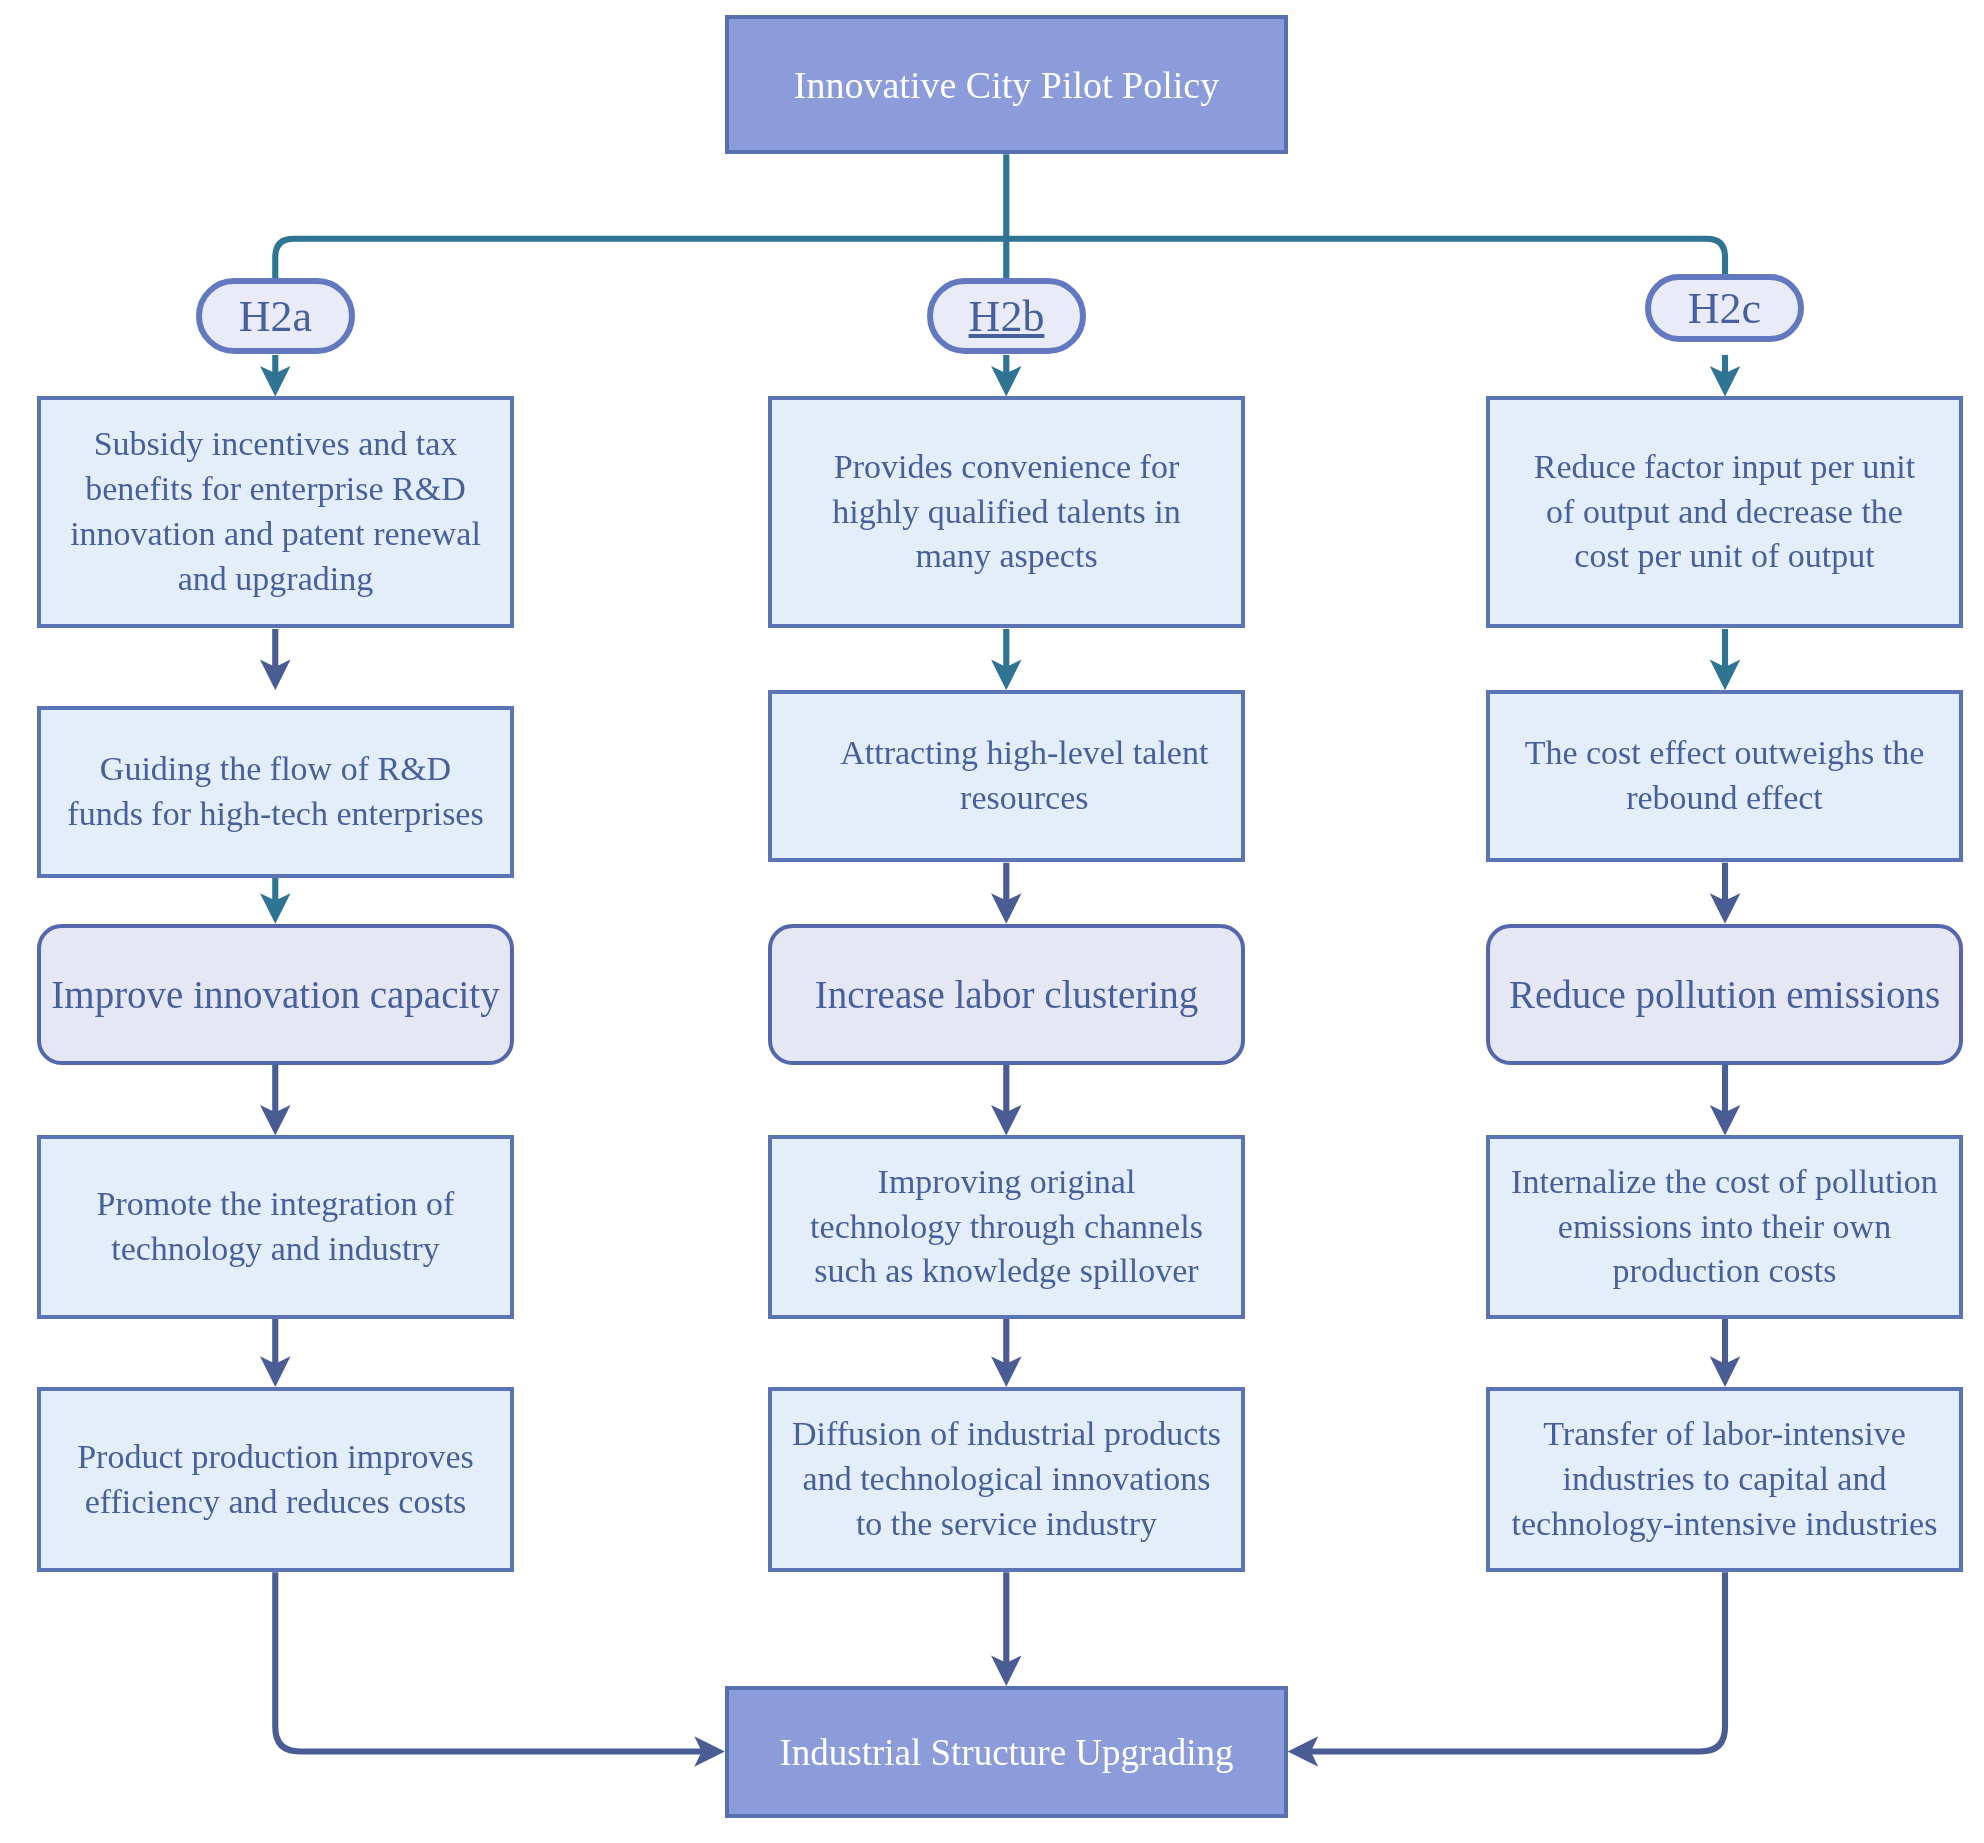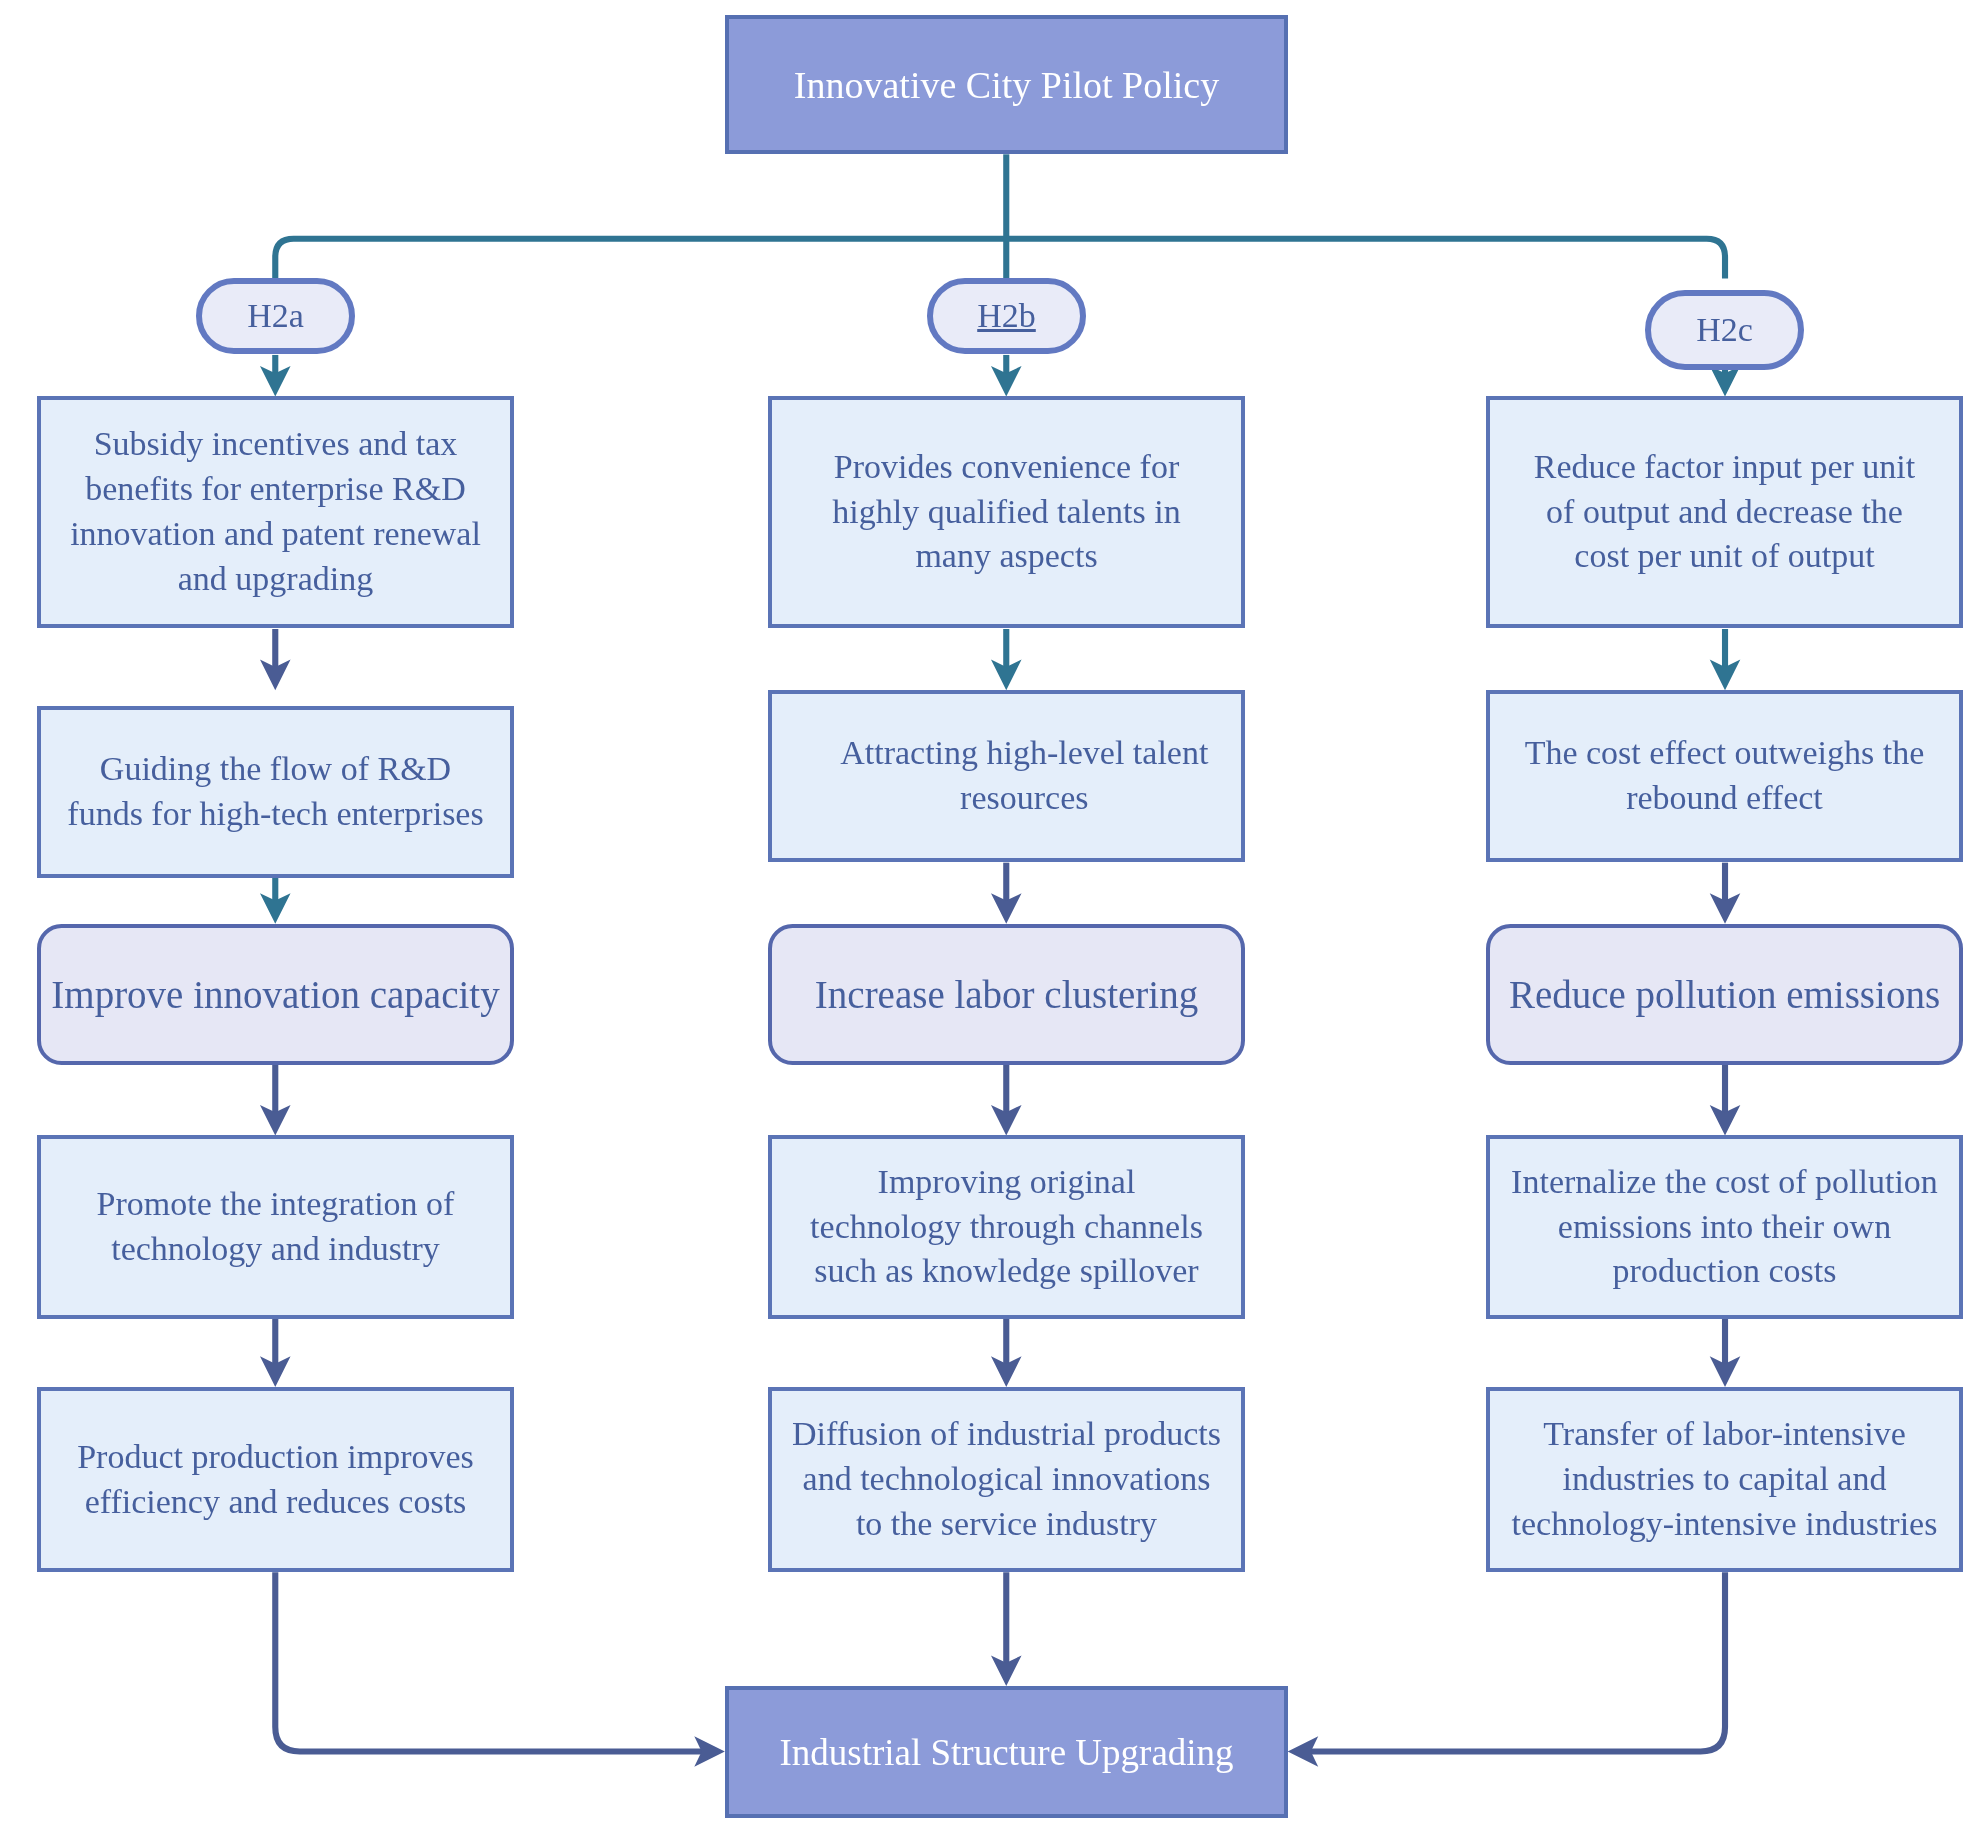--- a/index.html
+++ b/index.html
@@ -28,21 +28,21 @@
   .rounded{
     background:#E6E7F5;
     border:4.9px solid #5567AC;
     border-radius:24.5px;
     font-size:39px;line-height:1.32;
   }
   .pill{
     background:#E9EBF8;
     border:6.1px solid #6279C2;
     border-radius:44px;
-    font-size:34px;
+    font-size:44px;
   }
   .big{
     background:#8C9BD9;
     border:4.9px solid #5670B2;
     color:#FFFFFF;
     font-size:38px;
     z-index:2;
   }
   .title-box{left:725px;top:15.3px;width:563px;height:139px;}
   .final-box{left:725px;top:1686px;width:563px;height:132px;font-size:37px;}
@@ -113,21 +113,21 @@
 many aspects</div>
     <div class="node rect" style="left: 768px; top: 690px; width: 477px; height: 172px; padding-left: 38px;">Attracting high-level talent
 resources</div>
     <div class="node rounded" style="left: 768px; top: 924px; width: 477px; height: 141px;">Increase labor clustering</div>
     <div class="node rect" style="left: 768px; top: 1135px; width: 477px; height: 184px;">Improving original
 technology through channels
 such as knowledge spillover</div>
     <div class="node rect" style="left: 768px; top: 1387px; width: 477px; height: 185px;">Diffusion of industrial products
 and technological innovations
 to the service industry</div>
-    <div class="node pill" style="left: 1645px; top: 290px; width: 159px; height: 80px;">H2c</div>
+    <div class="node pill" style="left: 1645px; top: 274px; width: 159px; height: 68px;">H2c</div>
     <div class="node rect" style="left: 1486px; top: 396px; width: 477px; height: 232px;">Reduce factor input per unit
 of output and decrease the
 cost per unit of output</div>
     <div class="node rect" style="left: 1486px; top: 690px; width: 477px; height: 172px;">The cost effect outweighs the
 rebound effect</div>
     <div class="node rounded" style="left: 1486px; top: 924px; width: 477px; height: 141px;">Reduce pollution emissions</div>
     <div class="node rect" style="left: 1486px; top: 1135px; width: 477px; height: 184px;">Internalize the cost of pollution
 emissions into their own
 production costs</div>
     <div class="node rect" style="left: 1486px; top: 1387px; width: 477px; height: 185px;">Transfer of labor-intensive

